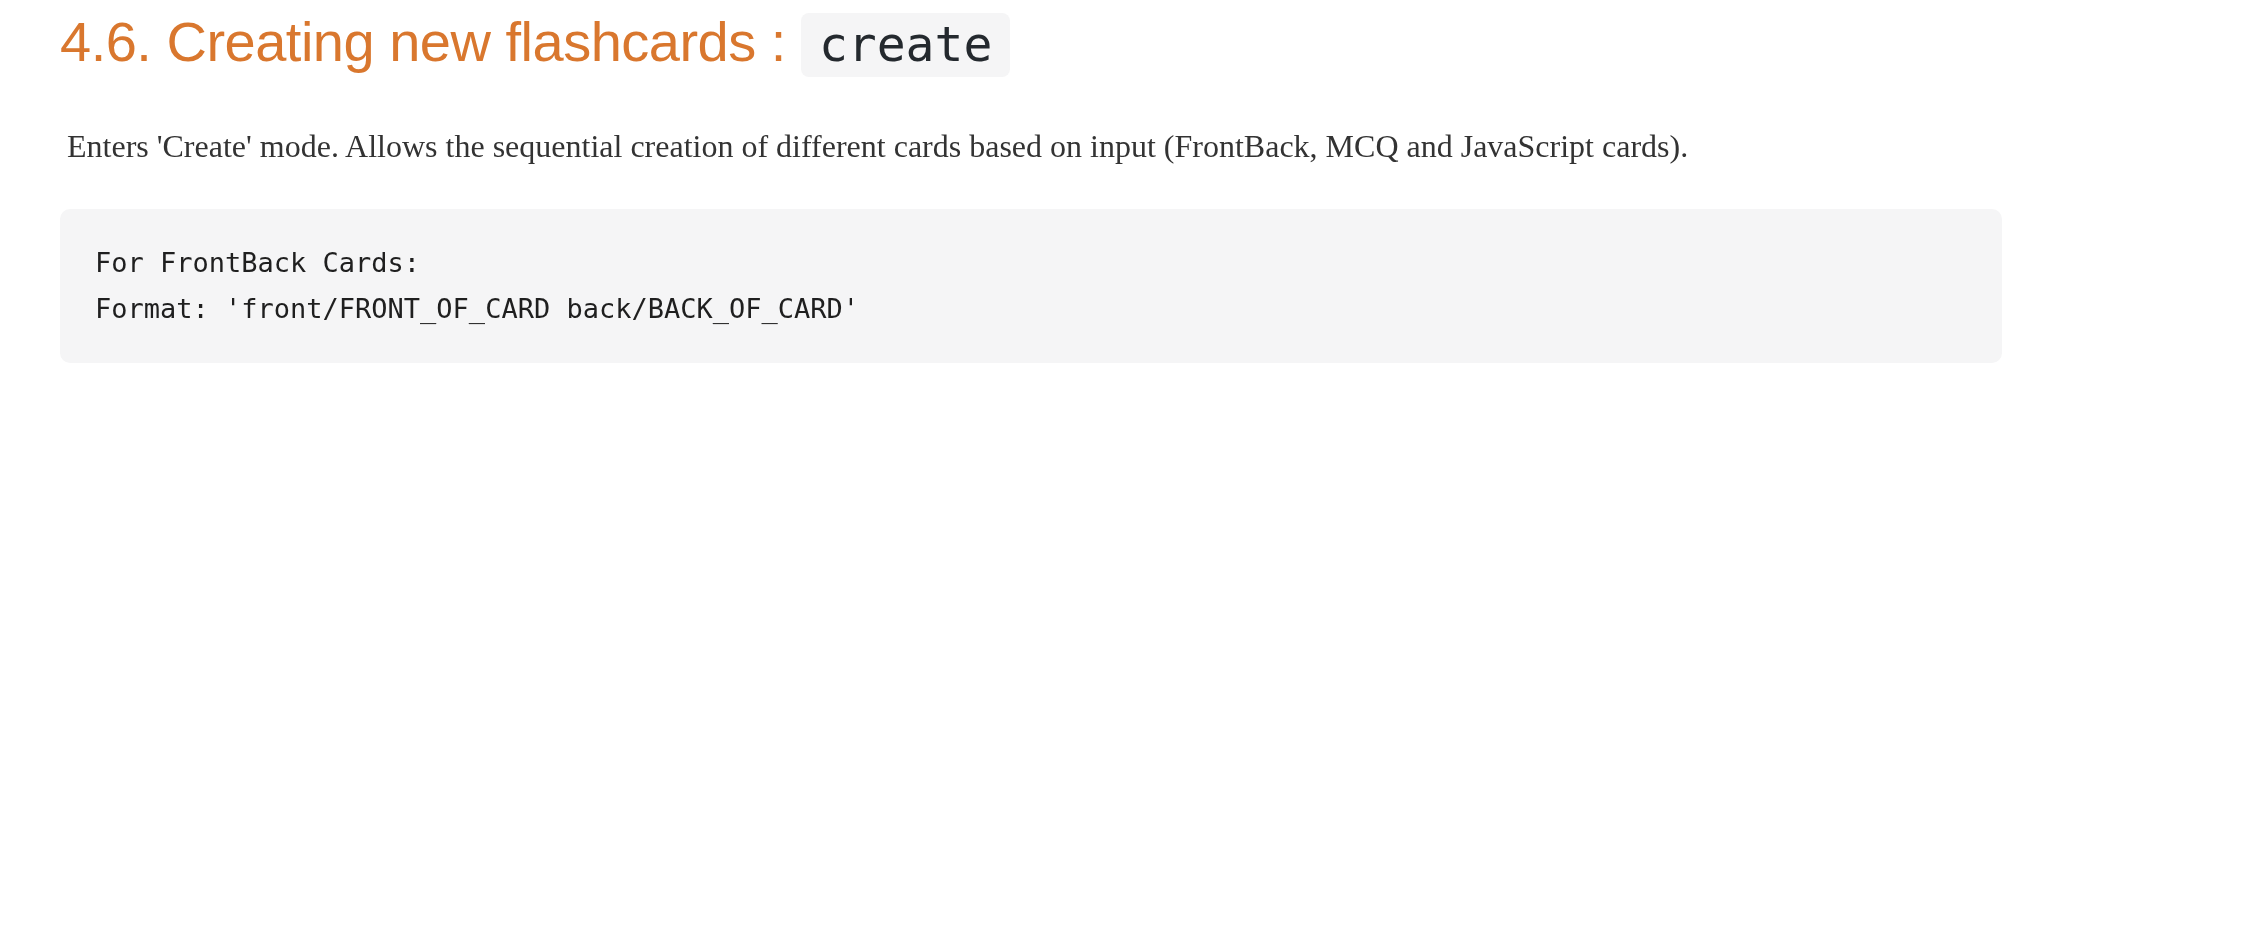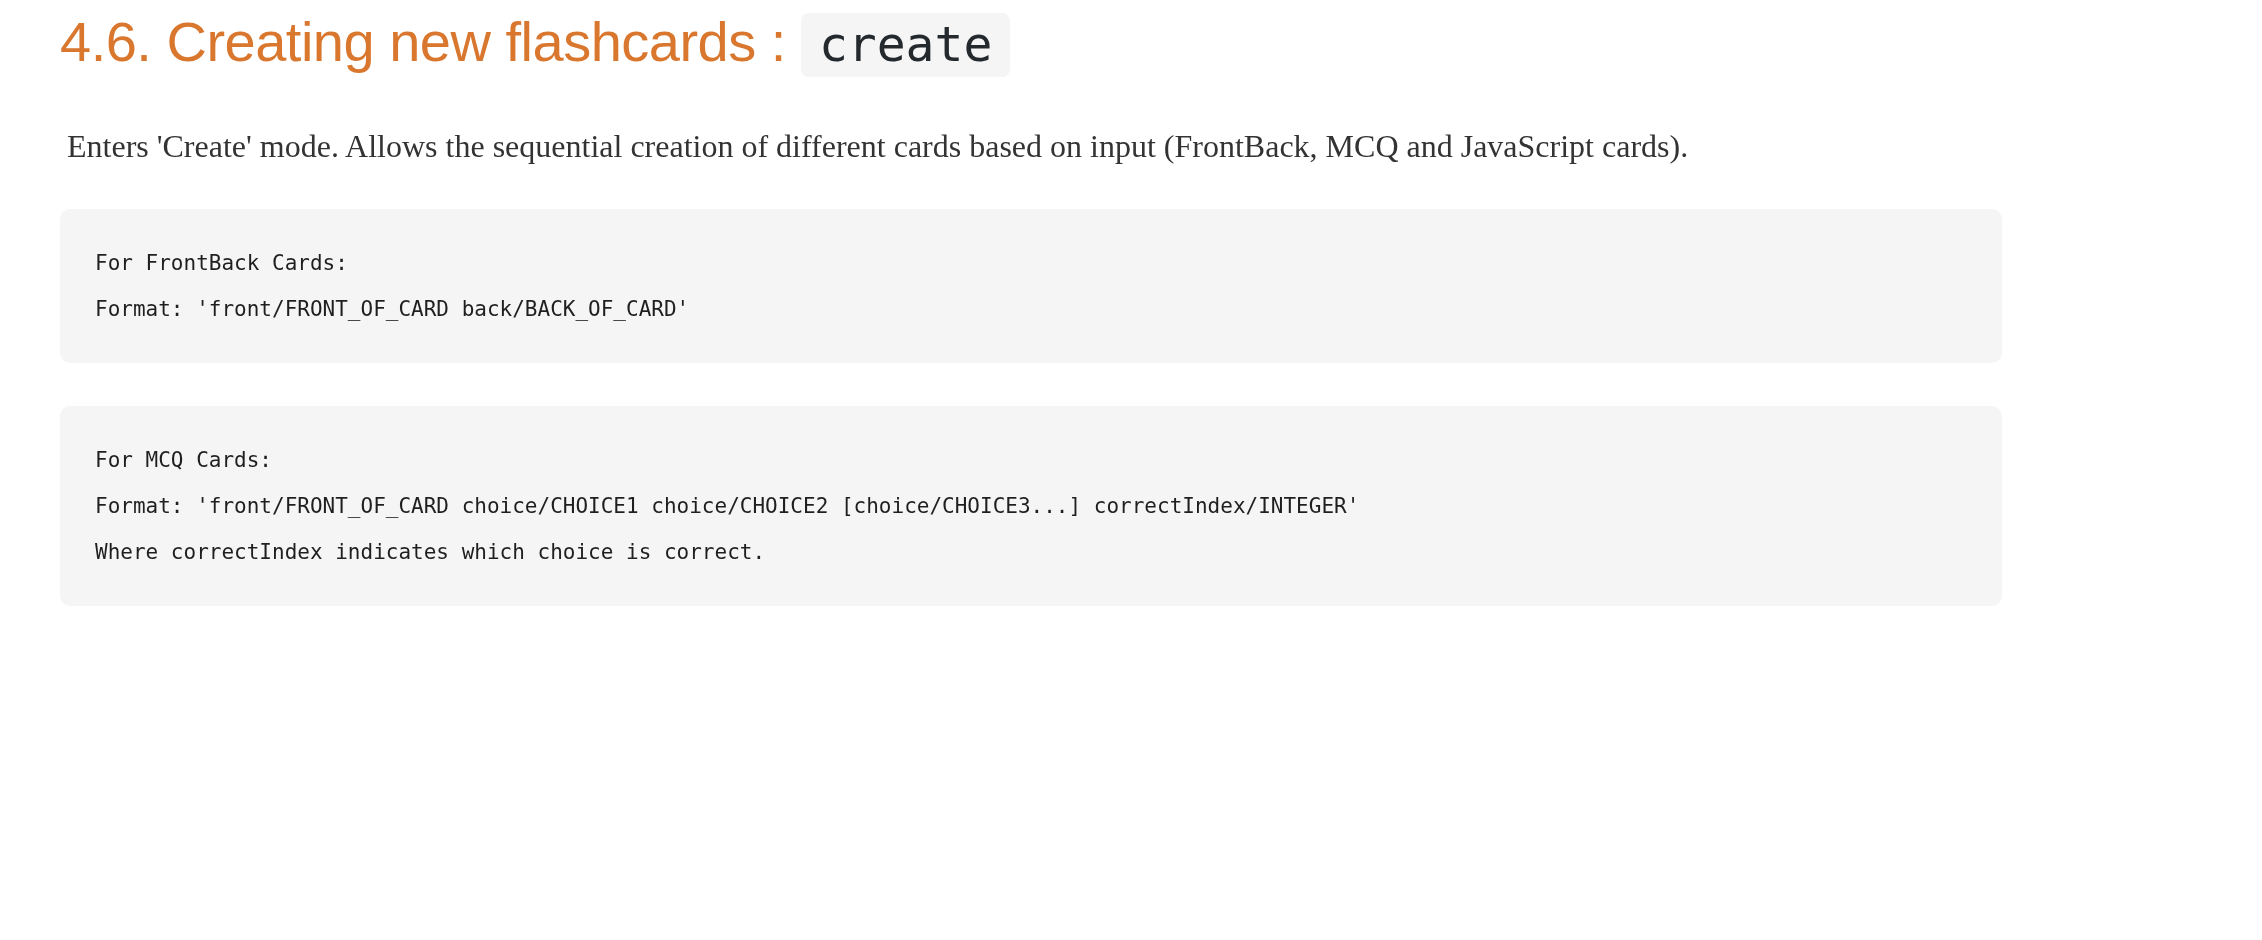--- a/index.html
+++ b/index.html
@@ -44,21 +44,21 @@
     color: #333333;
   }
   p.intro-paragraph { margin: 52px 0 0 7px; }
   p.format-paragraph { margin: 60px 0 0 0; }
   pre.code-block {
     margin: 43px 0 0 0;
     background: #f5f5f6;
     border-radius: 10px;
     padding: 31px 35px;
     font-family: "DejaVu Sans Mono", monospace;
-    font-size: 21px;
+    font-size: 27px;
     line-height: 46px;
     color: #1f1f1f;
     white-space: pre-wrap;
     word-wrap: break-word;
   }
   pre.code-block code {
     font-family: inherit;
     font-size: inherit;
     line-height: inherit;
     color: inherit;
@@ -70,18 +70,15 @@
 <div class="content">
 
   <h3 class="section-heading"><span>4.6. Creating new flashcards : </span><code class="inline-code">create</code></h3>
 
   <p class="body-text intro-paragraph">Enters 'Create' mode. Allows the sequential creation of different cards based on input (FrontBack, MCQ and JavaScript cards).</p>
 
 
   <pre class="code-block"><code>For FrontBack Cards:
 Format: 'front/FRONT_OF_CARD back/BACK_OF_CARD'</code></pre>
 
-  <pre class="code-block"><code>For MCQ Cards:
-Format: 'front/FRONT_OF_CARD choice/CHOICE1 choice/CHOICE2 [choice/CHOICE3...] correctIndex/INTEGER'
-Where correctIndex indicates which choice is correct.</code></pre>
 
 
 </div>
 
 </body></html>

